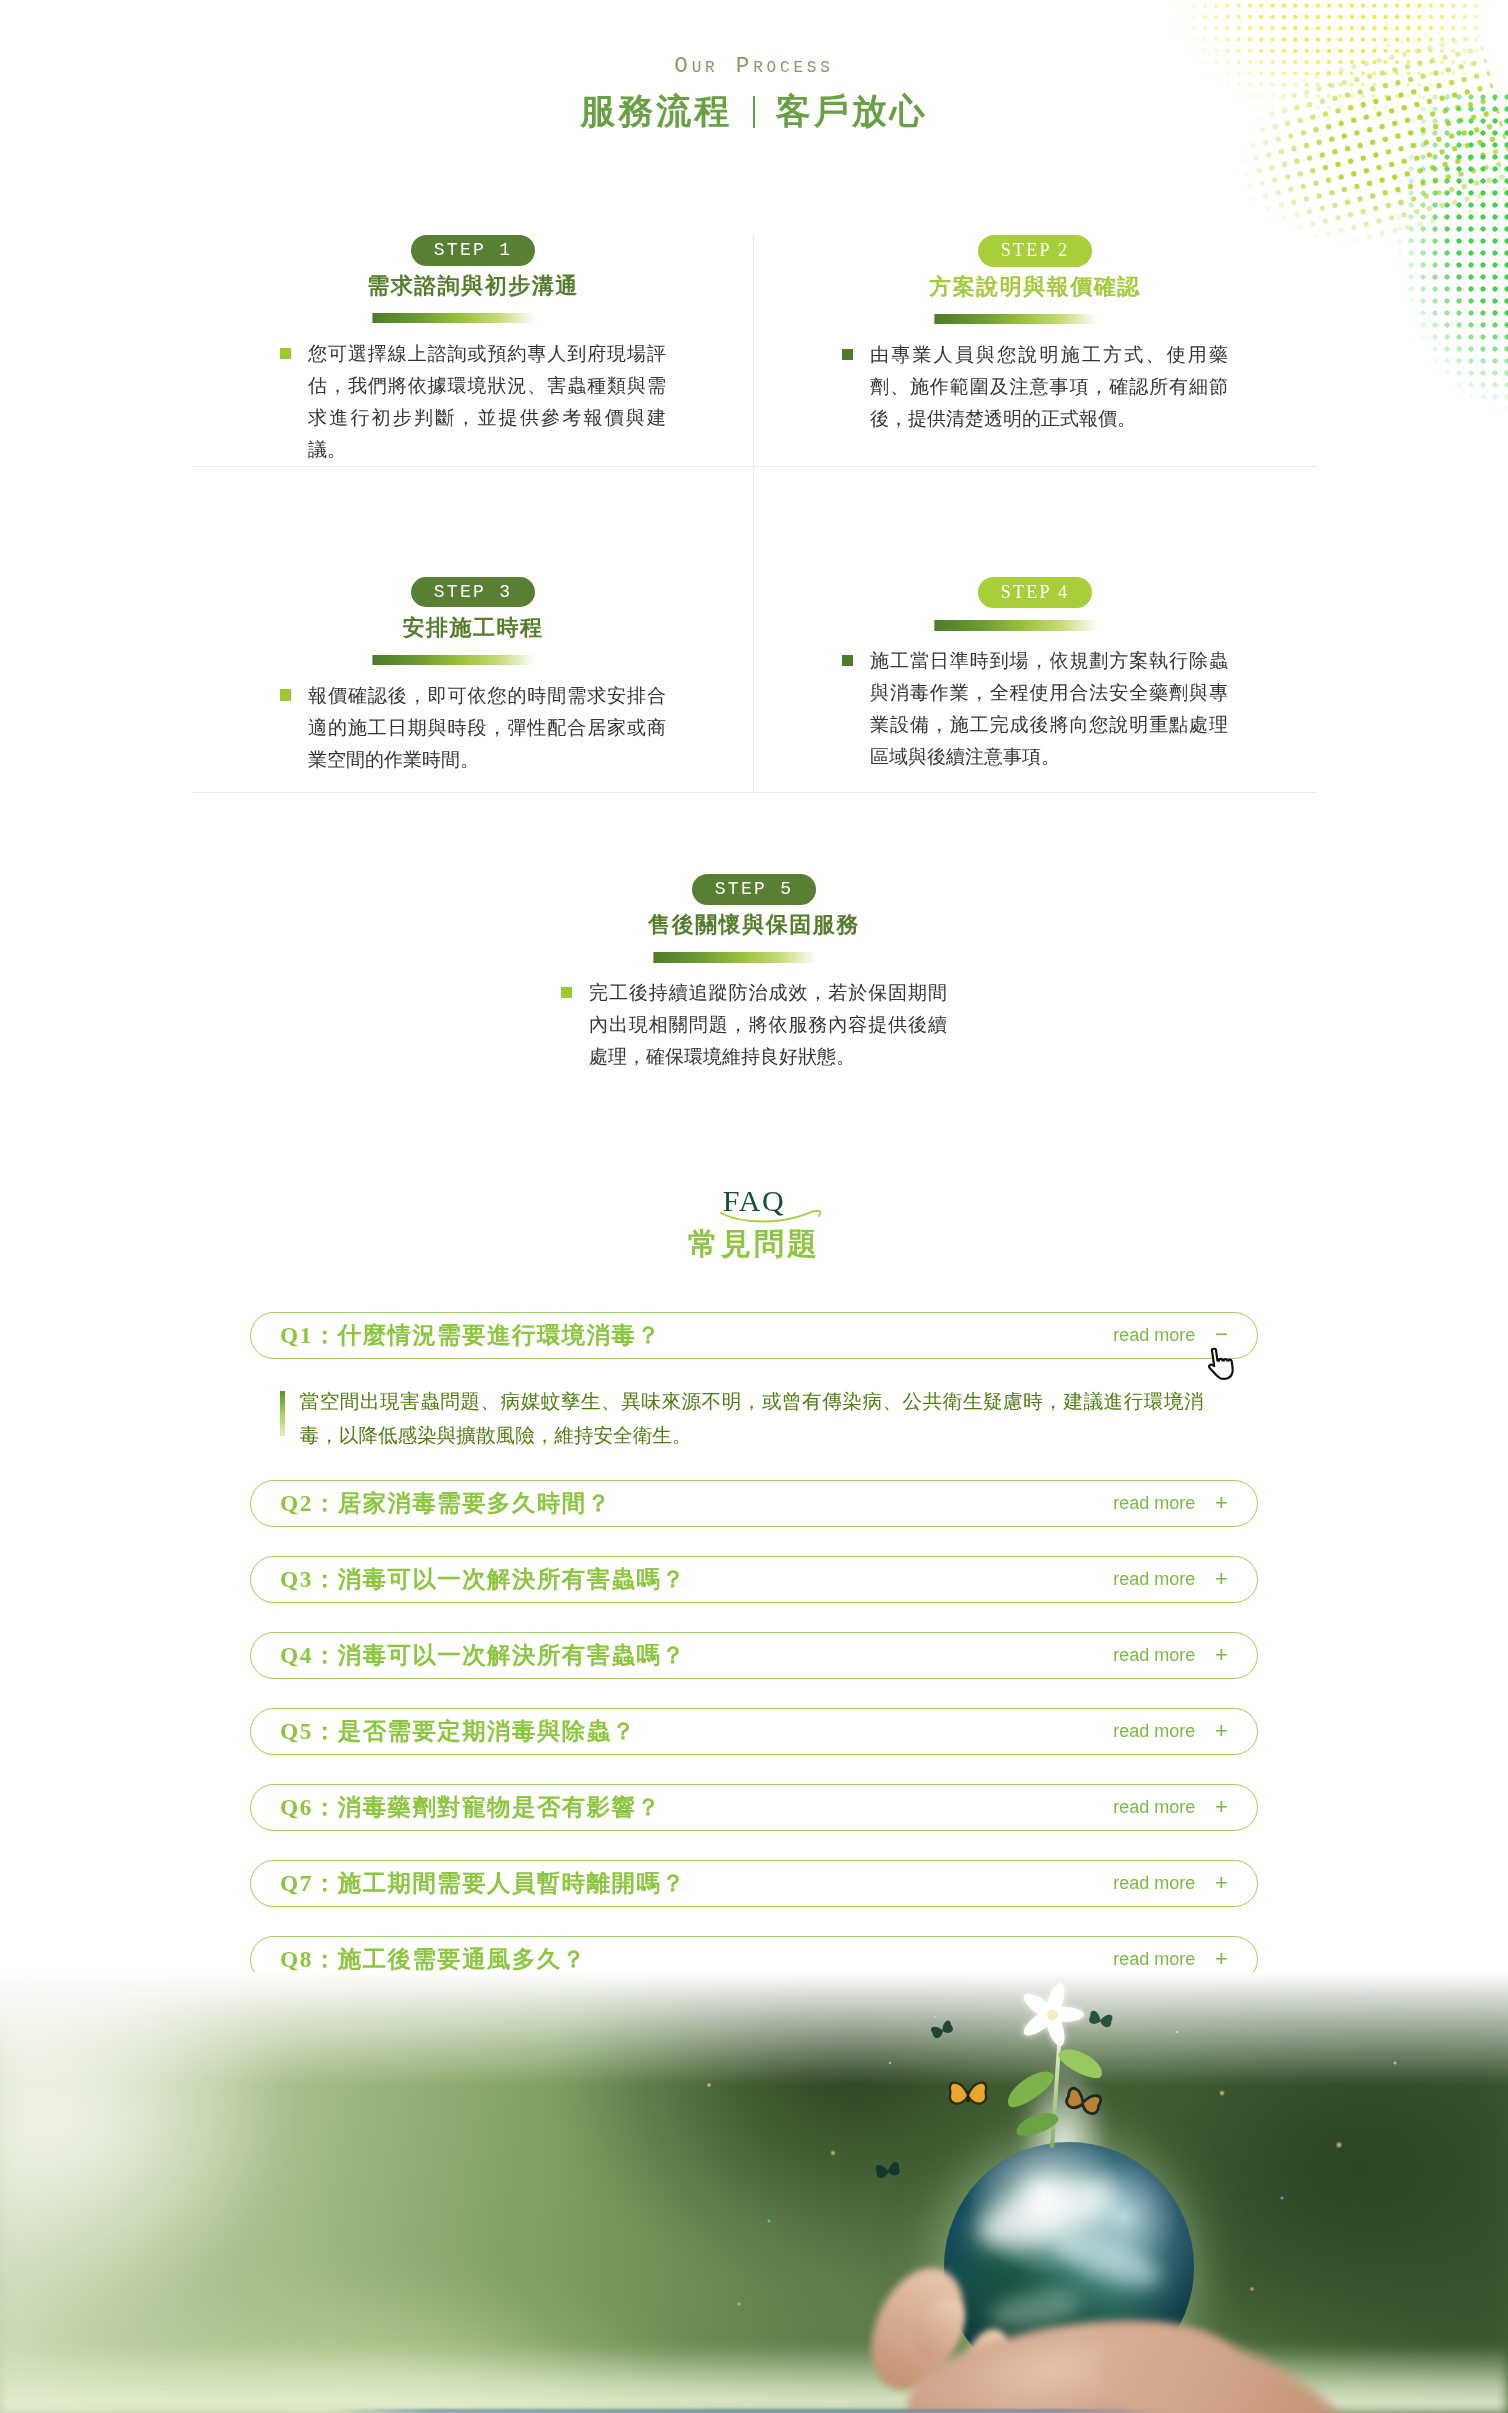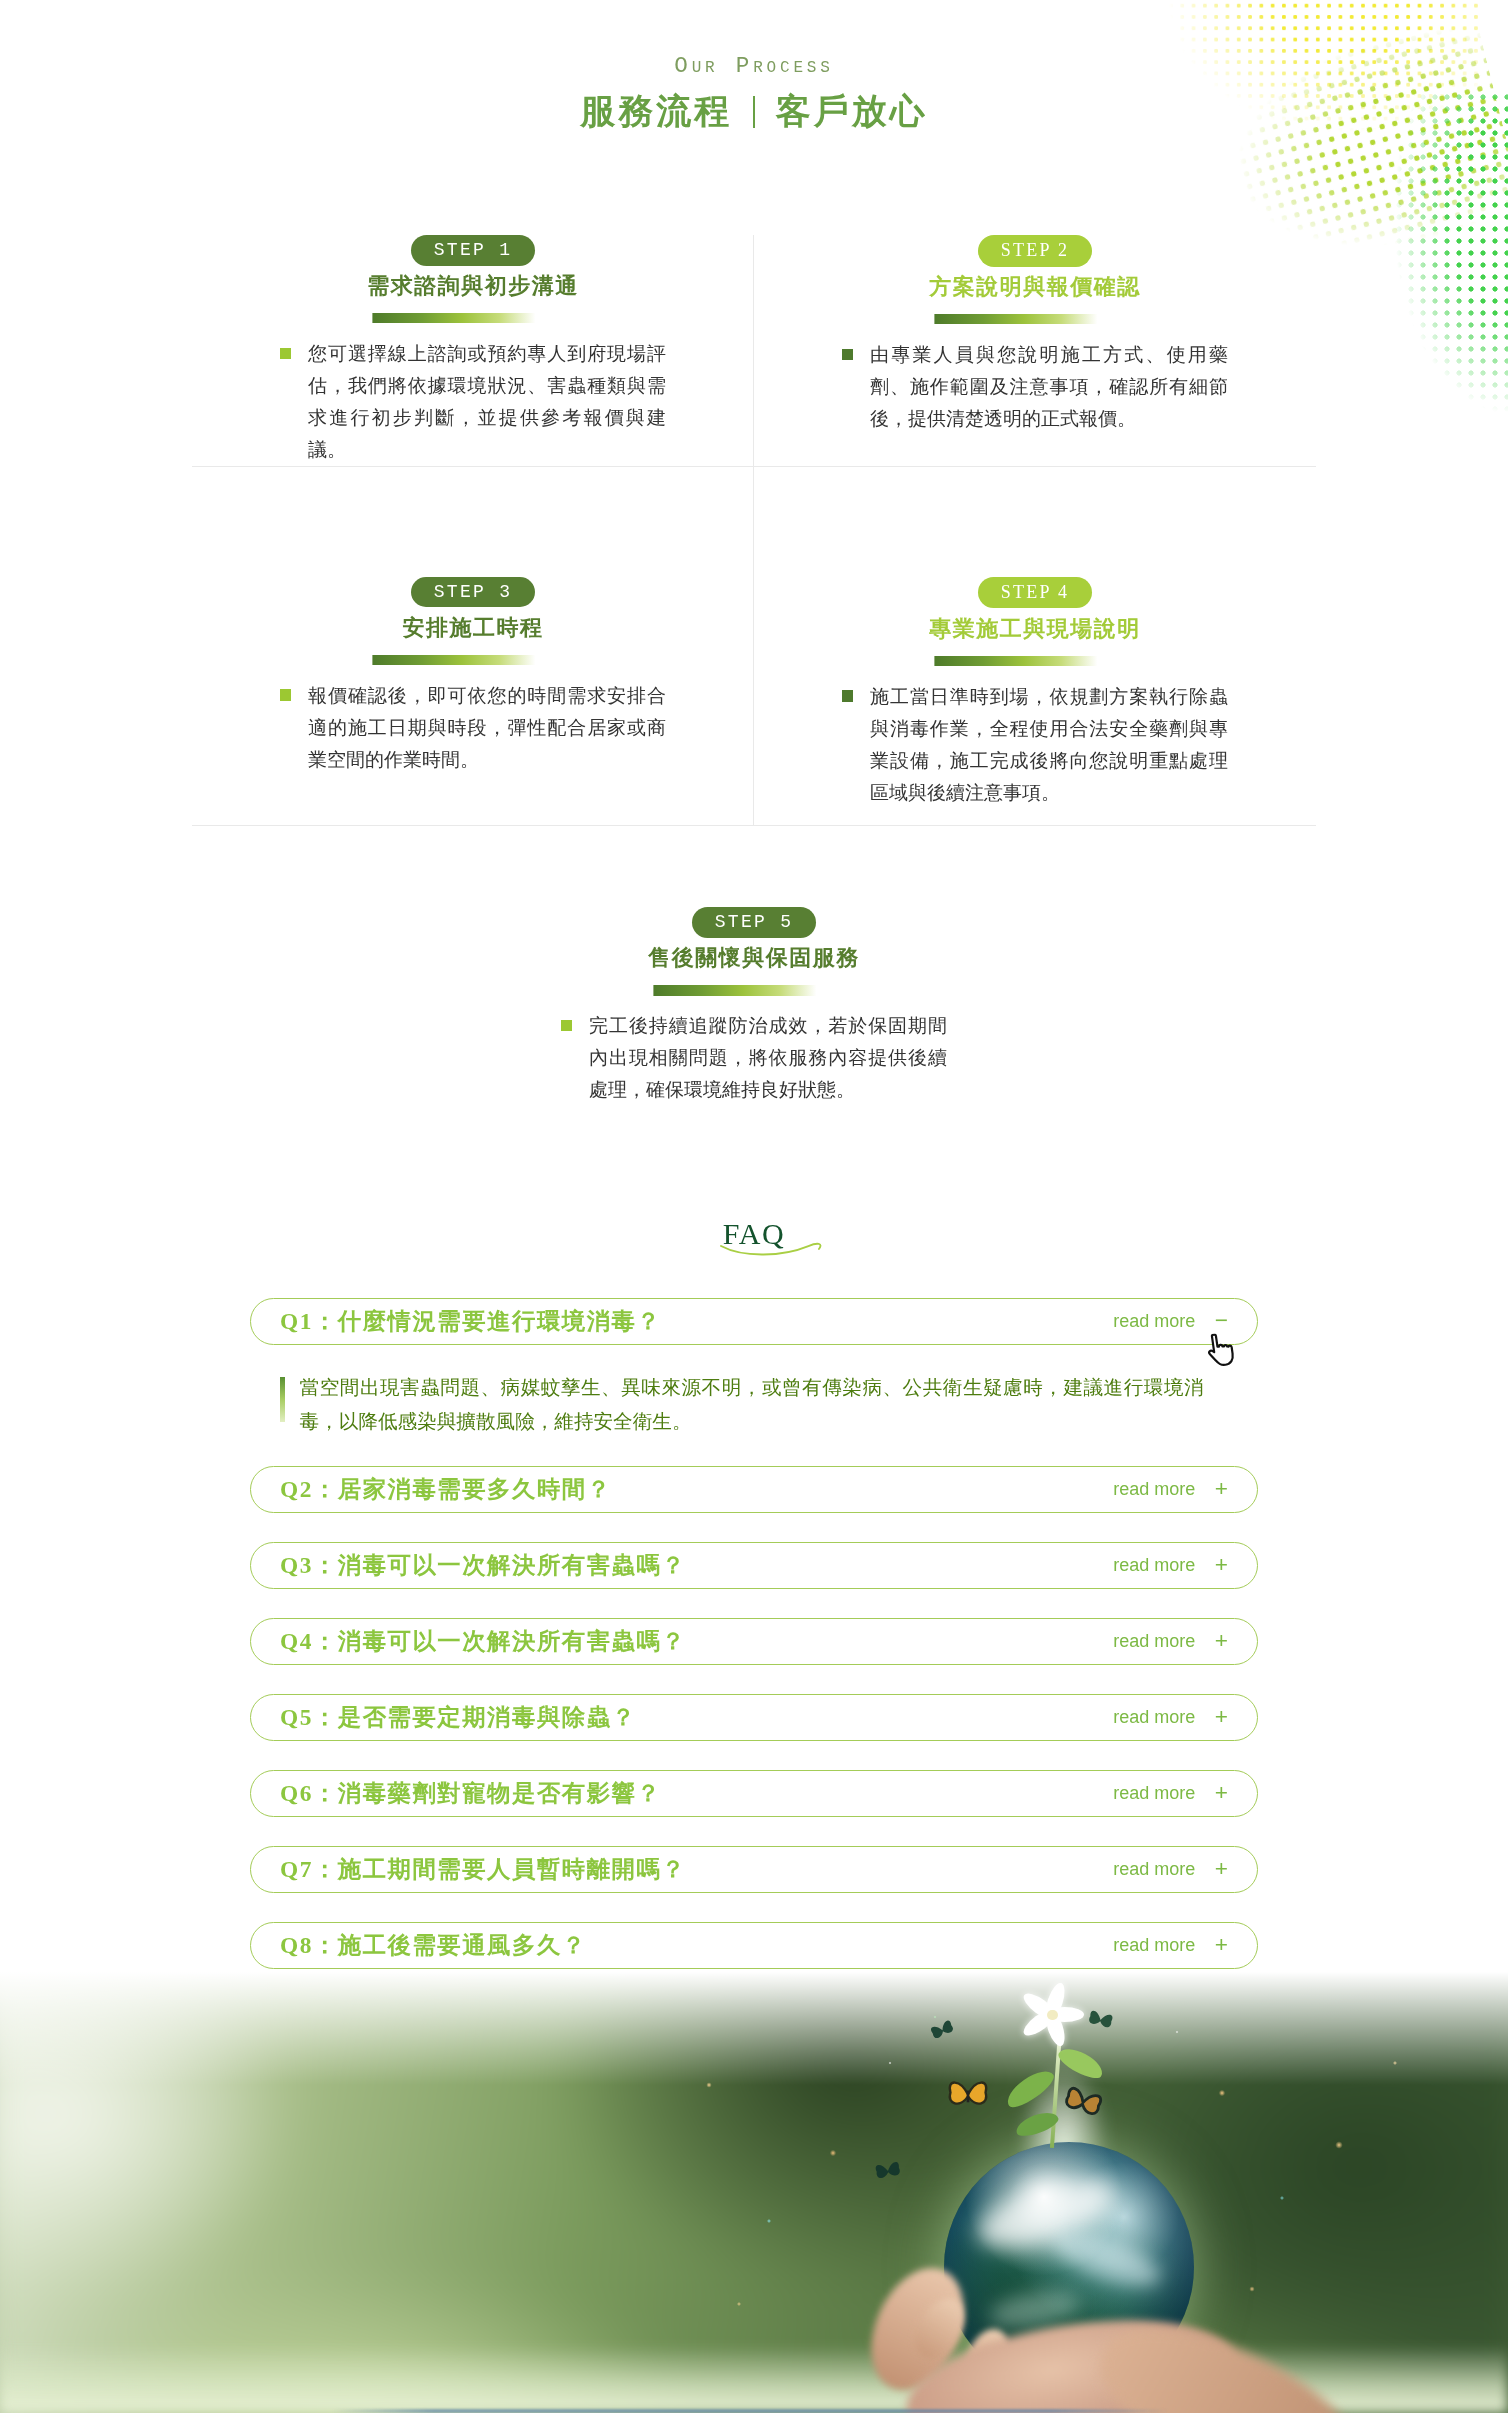--- a/index.html
+++ b/index.html
@@ -195,21 +195,20 @@
           <div class="badge">STEP 3</div>
           <div class="stitle">安排施工時程</div>
           <div class="gbar"></div>
           <div class="sbody">
             <span class="bullet"></span>
             <p>報價確認後，即可依您的時間需求安排合適的施工日期與時段，彈性配合居家或商業空間的作業時間。</p>
           </div>
         </div>
         <div class="step theme-light">
           <div class="badge">STEP 4</div>
-          <div class="stitle">專業施工與現場說明</div>
           <div class="gbar"></div>
           <div class="sbody">
             <span class="bullet"></span>
             <p>施工當日準時到場，依規劃方案執行除蟲與消毒作業，全程使用合法安全藥劑與專業設備，施工完成後將向您說明重點處理區域與後續注意事項。</p>
           </div>
         </div>
       </div>
       <div class="vline"></div>
     </div>
 
@@ -224,20 +223,21 @@
         </div>
       </div>
     </div>
   </section>
 
   <section>
     <div class="faq-head">
       <span class="faq-label"><span>FAQ</span><svg width="113" height="19.6" viewBox="0 0 150 26">
             <path d="M4 8 C 34 24, 86 22, 120 8 C 132 3, 140 4, 134 12" stroke="#a9cf44" stroke-width="2.5" fill="none" stroke-linecap="round"></path>
           </svg></span>
+      <div class="faq-title">常見問題</div>
     </div>
 
     <div class="faq-list">
 
       <div class="faq-item">
         <div class="faq-row">
           <span class="q">Q1：什麼情況需要進行環境消毒？</span>
           <span class="row-right">
               <span class="rm">read more</span>
               <span class="tg">−</span>

